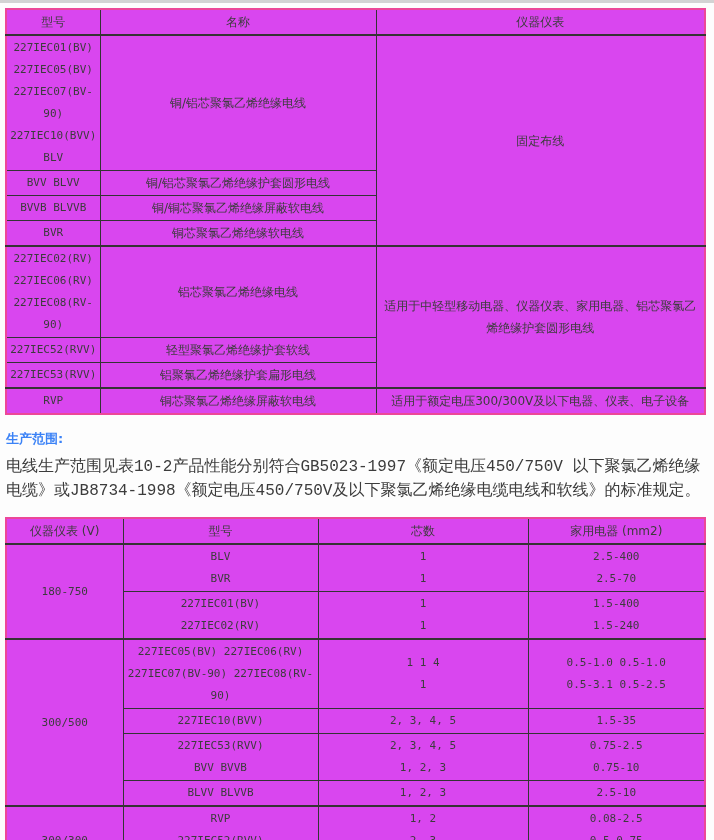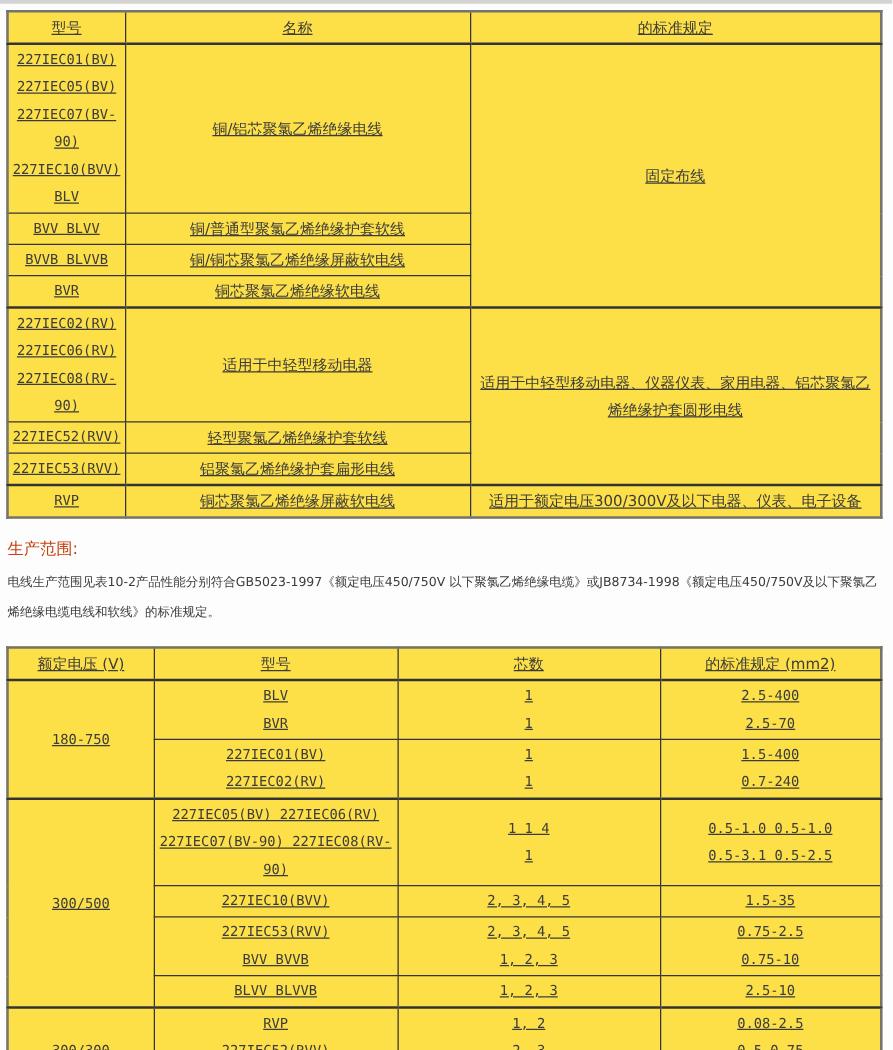--- a/index.html
+++ b/index.html
@@ -12,23 +12,22 @@
     overflow: hidden;
   }
   .top-strip {
     height: 3px; background: #d3d3d3; margin-bottom: 5px;
   }
   table {
     border-collapse: collapse;
     table-layout: fixed;
     width: 699px;
     margin-left: 5px;
-    border: 2px solid #737373;
-    background: #fde047;
-    text-decoration: underline;
+    border: 2px solid #ec4899;
+    background: #d946ef;
   }
   th, td {
     border: 1px solid #343434;
     text-align: center;
     vertical-align: middle;
     white-space: pre-line;
     font-size: 12px;
     line-height: 22px;
     height: 22px;
     padding: 1px 3px;
@@ -38,79 +37,80 @@
     font-weight: normal;
     height: 25px;
     border-bottom: 2px solid #343434;
   }
   .mono {
     font-family: "DejaVu Sans Mono", monospace;
     font-size: 11px;
   }
   tr.sep > td { border-top: 2px solid #343434; }
   .section-title {
-    font-weight: normal;
+    font-weight: bold;
     font-size: 13px;
-    color: #c2410c;
+    color: #3b82f6;
     margin: 15px 0 7px 6px;
   }
   .section-body {
-    font-size: 10px;
+    font-size: 16px;
     line-height: 24px;
     margin: 0 9px 0 6px;
+    font-family: Liberation Mono, monospace;
   }
   #spec-table { margin-top: 14px; }
 </style>
 </head>
 <body>
 
 <div class="top-strip"></div>
 
 <table id="wire-table">
   <colgroup>
     <col style="width:94px">
       <col style="width:276px">
       <col style="width:329px">
   </colgroup>
   <thead>
     <tr>
       <th>型号</th>
       <th>名称</th>
-      <th>的标准规定</th>
+      <th>仪器仪表</th>
     </tr>
   </thead>
   <tbody>
     <tr>
       <td class="mono">227IEC01(BV)
 227IEC05(BV)
 227IEC07(BV-
 90)
 227IEC10(BVV)
 BLV</td>
       <td>铜/铝芯聚氯乙烯绝缘电线</td>
       <td rowspan="4">固定布线</td>
     </tr>
     <tr>
       <td class="mono">BVV BLVV</td>
-      <td>铜/普通型聚氯乙烯绝缘护套软线</td>
+      <td>铜/铝芯聚氯乙烯绝缘护套圆形电线</td>
     </tr>
     <tr>
       <td class="mono">BVVB BLVVB</td>
       <td>铜/铜芯聚氯乙烯绝缘屏蔽软电线</td>
     </tr>
     <tr>
       <td class="mono">BVR</td>
       <td>铜芯聚氯乙烯绝缘软电线</td>
     </tr>
     <tr class="sep">
       <td class="mono">227IEC02(RV)
 227IEC06(RV)
 227IEC08(RV-
 90)</td>
-      <td>适用于中轻型移动电器</td>
+      <td>铝芯聚氯乙烯绝缘电线</td>
       <td rowspan="3">适用于中轻型移动电器、仪器仪表、家用电器、铝芯聚氯乙烯绝缘护套圆形电线</td>
     </tr>
     <tr>
       <td class="mono">227IEC52(RVV)</td>
       <td>轻型聚氯乙烯绝缘护套软线</td>
     </tr>
     <tr>
       <td class="mono">227IEC53(RVV)</td>
       <td>铝聚氯乙烯绝缘护套扁形电线</td>
     </tr>
@@ -127,44 +127,44 @@
 
 <table id="spec-table">
   <colgroup>
     <col style="width:117px">
       <col style="width:195px">
       <col style="width:210px">
       <col style="width:177px">
   </colgroup>
   <thead>
     <tr>
-      <th>额定电压 (V)</th>
+      <th>仪器仪表 (V)</th>
       <th>型号</th>
       <th>芯数</th>
-      <th>的标准规定 (mm2)</th>
+      <th>家用电器 (mm2)</th>
     </tr>
   </thead>
   <tbody>
 
     <tr>
       <td rowspan="2" class="mono">180-750</td>
       <td class="mono">BLV
 BVR</td>
       <td class="mono">1
 1</td>
       <td class="mono">2.5-400
 2.5-70</td>
     </tr>
     <tr>
       <td class="mono">227IEC01(BV)
 227IEC02(RV)</td>
       <td class="mono">1
 1</td>
       <td class="mono">1.5-400
-0.7-240</td>
+1.5-240</td>
     </tr>
 
     <tr class="sep">
       <td rowspan="4" class="mono">300/500</td>
       <td class="mono">227IEC05(BV) 227IEC06(RV)
 227IEC07(BV-90) 227IEC08(RV-
 90)</td>
       <td class="mono">1 1 4
 1</td>
       <td class="mono">0.5-1.0 0.5-1.0

